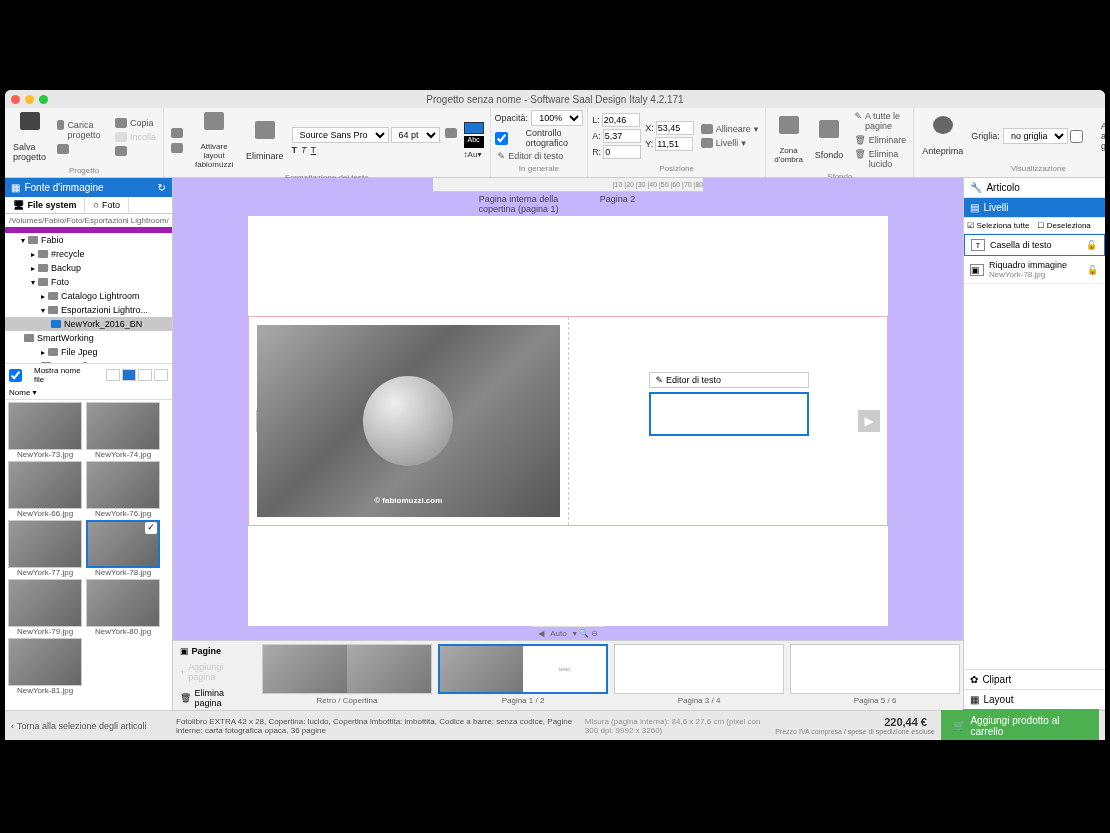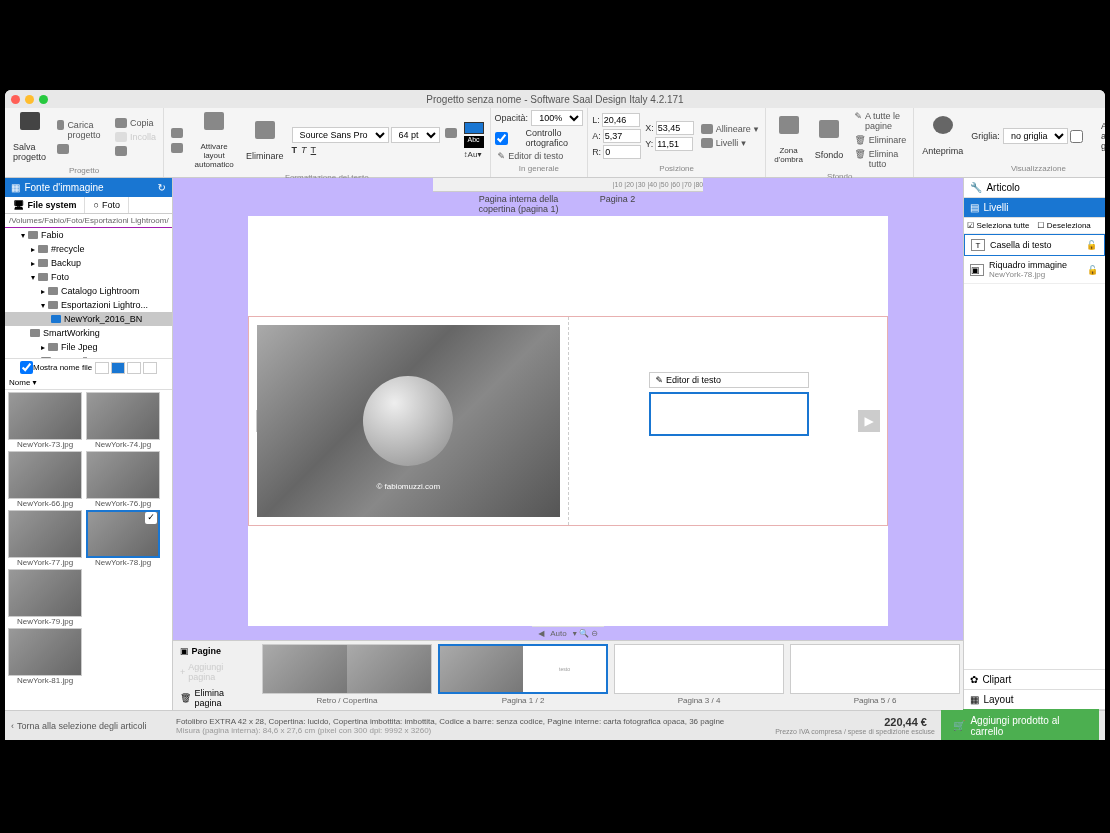--- a/index.html
+++ b/index.html
@@ -20,27 +20,27 @@
 .tbtn-sm .ico-sm { width: 12px; height: 10px; background: #888; border-radius: 2px; }
 .sel { font-size: 9px; padding: 1px 3px; border: 1px solid #ccc; background: #fff; }
 .inp { font-size: 9px; width: 38px; padding: 1px; border: 1px solid #ccc; }
 .chk { font-size: 9px; display: flex; align-items: center; gap: 18px; }
 .main { flex: 1; display: flex; overflow: hidden; }
 .left { width: 168px; background: #fff; border-right: 1px solid #ccc; display: flex; flex-direction: column; }
 .panel-hdr { background: #1976d2; color: #fff; font-size: 10px; padding: 4px 6px; display: flex; align-items: center; justify-content: space-between; }
 .tabs { display: flex; font-size: 9px; border-bottom: 1px solid #ccc; }
 .tab { padding: 3px 8px; cursor: pointer; border-right: 1px solid #ddd; display: flex; align-items: center; gap: 3px; }
 .tab.active { background: #fff; font-weight: bold; }
-.path { font-size: 8px; color: #666; padding: 2px 4px; border-bottom: 1px solid #a21caf; overflow: hidden; white-space: nowrap; }
+.path { font-size: 8px; color: #666; padding: 2px 4px; border-bottom: 6px solid #a21caf; overflow: hidden; white-space: nowrap; }
 .tree { font-size: 9px; overflow-y: auto; flex: 0 0 auto; max-height: 130px; }
 .tree-item { padding: 2px 4px; display: flex; align-items: center; gap: 3px; cursor: pointer; }
 .tree-item.sel-item { background: #c8c8c8; }
 .caret { font-size: 8px; }
 .fico { width: 10px; height: 8px; background: #888; border-radius: 1px; }
-.show-name { font-size: 8px; padding: 2px 15px; display: flex; align-items: center; gap: 0; border-top: 1px solid #ddd; }
+.show-name { font-size: 8px; padding: 2px 4px; display: flex; align-items: center; gap: 12px; border-top: 1px solid #ddd; }
 .view-btns { display: flex; gap: 2px; }
 .vbtn { width: 14px; height: 12px; border: 1px solid #ccc; cursor: pointer; }
 .vbtn.active { background: #1976d2; }
 .sort { font-size: 8px; padding: 2px 4px; border-bottom: 1px solid #ddd; }
 .thumbs { flex: 1; overflow-y: auto; padding: 2px; }
 .thumb-row { display: flex; gap: 2px; }
 .thumb { width: 76px; display: flex; flex-direction: column; align-items: center; margin-bottom: 2px; position: relative; }
 .thumb-img { width: 74px; height: 48px; background: linear-gradient(135deg,#999,#666); border: 1px solid #ccc; }
 .thumb.used .thumb-img { border: 2px solid #1976d2; }
 .thumb.used::after { content: "✓"; position: absolute; top: 2px; right: 4px; background: #fff; width: 12px; height: 12px; font-size: 9px; text-align: center; border-radius: 2px; }
@@ -52,21 +52,21 @@
 .pl-right { flex: 1; text-align: center; }
 .canvas-body { flex: 1; display: flex; align-items: center; justify-content: center; position: relative; background: #fff; }
 .nav-arrow { position: absolute; width: 22px; height: 22px; background: #ccc; display: flex; align-items: center; justify-content: center; cursor: pointer; color: #fff; font-size: 12px; }
 .nav-left { left: 8px; top: 50%; transform: translateY(-50%); }
 .nav-right { right: 8px; top: 50%; transform: translateY(-50%); }
 .spread { width: 640px; height: 210px; border: 1px solid #e8b0b0; display: flex; }
 .page { flex: 1; position: relative; }
 .page:first-child { border-right: 1px dashed #ccc; }
 .photo { position: absolute; top: 8px; left: 8px; right: 8px; bottom: 8px; background: linear-gradient(135deg,#aaa 0%,#666 40%,#888 60%,#555 100%); display: flex; align-items: center; justify-content: center; }
 .sphere { width: 90px; height: 90px; border-radius: 50%; background: radial-gradient(circle at 35% 30%, #eee, #888); }
-.watermark { position: absolute; bottom: 26px; left: 50%; transform: translateX(-50%); color: #fff; font-size: 8px; }
+.watermark { position: absolute; bottom: 12px; left: 50%; transform: translateX(-50%); color: #fff; font-size: 8px; font-weight: bold; }
 .textbox-wrap { position: absolute; top: 55px; left: 80px; }
 .editor-btn { background: #fff; border: 1px solid #ccc; font-size: 9px; padding: 2px 6px; margin-bottom: 4px; display: flex; align-items: center; gap: 3px; cursor: pointer; }
 .textbox { width: 160px; height: 44px; border: 2px solid #1976d2; background: #fff; }
 .zoom-bar { height: 14px; font-size: 8px; color: #666; display: flex; justify-content: flex-end; align-items: center; gap: 6px; padding: 0 6px; border-top: 1px solid #ddd; }
 .pages-strip { height: 70px; background: #f0f0f0; border-top: 1px solid #ccc; display: flex; padding: 3px; gap: 6px; }
 .pages-side { width: 80px; font-size: 9px; display: flex; flex-direction: column; gap: 2px; }
 .ps-btn { padding: 2px 4px; cursor: pointer; display: flex; align-items: center; gap: 3px; }
 .page-thumb { display: flex; flex-direction: column; align-items: center; cursor: pointer; }
 .pt-img { width: 170px; height: 50px; background: #fff; border: 1px solid #ccc; display: flex; }
 .pt-img.active { border: 2px solid #1976d2; }
@@ -79,21 +79,21 @@
 .sel-btns { display: flex; font-size: 8px; padding: 3px; gap: 8px; border-bottom: 1px solid #eee; }
 .layer { padding: 4px 6px; font-size: 9px; border-bottom: 1px solid #eee; display: flex; align-items: center; gap: 5px; cursor: pointer; }
 .layer.active { border: 1px solid #1976d2; }
 .layer-ico { width: 14px; height: 12px; border: 1px solid #888; }
 .lock { margin-left: auto; font-size: 9px; color: #888; }
 .layer-sub { font-size: 8px; color: #888; }
 .r-flex { flex: 1; }
 .r-bot { border-top: 1px solid #ddd; }
 .footer { background: #e8e8e8; border-top: 1px solid #ccc; display: flex; align-items: center; padding: 2px 6px; font-size: 9px; color: #555; height: 30px; }
 .back-btn { display: flex; align-items: center; gap: 3px; cursor: pointer; width: 165px; }
-.prod-info { flex: 1; display: flex; flex-direction: column; font-size: 8px; }
+.prod-info { flex: 1; display: flex; flex-direction: row; font-size: 8px; }
 .price { font-size: 11px; font-weight: bold; color: #333; margin-right: 8px; }
 .price-sub { font-size: 7px; color: #888; text-align: right; }
 .cart-btn { background: #4caf50; color: #fff; padding: 6px 12px; font-size: 10px; cursor: pointer; display: flex; align-items: center; gap: 5px; width: 158px; justify-content: center; }
 </style>
 </head>
 <body>
 
 <div class="app">
   <div class="titlebar">
     <div class="traffic">
@@ -141,21 +141,21 @@
         <div style="display:flex;flex-direction:column;gap:3px">
           <div class="tbtn-sm">
               <div class="ico-sm"></div>
             </div>
           <div class="tbtn-sm">
               <div class="ico-sm"></div>
             </div>
         </div>
         <div class="tbtn">
             <div class="ico"></div>
-            <span style="font-size:8px;text-align:center;width:40px">Attivare layout automatico</span>
+            <span style="font-size:8px;text-align:center;width:40px">Attivare layout fabiomuzzi</span>
           </div>
         <div class="tbtn">
             <div class="ico"></div>
             <span>Eliminare</span>
           </div>
         <div style="display:flex;flex-direction:column;gap:2px">
           <div style="display:flex;gap:2px">
             <select class="sel"><option>Source Sans Pro</option></select>
             <select class="sel"><option>64 pt</option></select>
             <div class="tbtn-sm">
@@ -249,21 +249,21 @@
           <div class="tbtn-sm">
               <span>✎</span>
               <span>A tutte le pagine</span>
             </div>
           <div class="tbtn-sm">
               <span>🗑</span>
               <span>Eliminare</span>
             </div>
           <div class="tbtn-sm">
               <span>🗑</span>
-              <span>Elimina tutto</span>
+              <span>Elimina lucido</span>
             </div>
         </div>
       </div>
       <div class="tg-label">Sfondo</div>
     </div>
     <div class="tg">
       <div class="tg-row">
         <div class="tbtn">
             <div class="ico" style="background:#666;border-radius:50%"></div>
             <span>Anteprima</span>
@@ -332,21 +332,21 @@
           </div>
         <div class="tree-item" style="padding-left:36px">
             <span class="caret">▾</span>
             <div class="fico"></div>
             <span>Esportazioni Lightro...</span>
           </div>
         <div class="tree-item sel-item" style="padding-left:46px">
             <div class="fico" style="background:#1976d2"></div>
             <span>NewYork_2016_BN</span>
           </div>
-        <div class="tree-item" style="padding-left:25px">
+        <div class="tree-item" style="padding-left:19px">
             <div class="fico"></div>
             <span>SmartWorking</span>
           </div>
         <div class="tree-item" style="padding-left:36px">
             <span class="caret">▸</span>
             <div class="fico"></div>
             <span>File Jpeg</span>
           </div>
         <div class="tree-item" style="padding-left:36px">
             <div class="fico"></div>
@@ -394,20 +394,24 @@
           <div class="thumb used">
               <div class="thumb-img"></div>
               <div class="thumb-name">NewYork-78.jpg</div>
             </div>
         </div>
         <div class="thumb-row">
           <div class="thumb">
               <div class="thumb-img"></div>
               <div class="thumb-name">NewYork-79.jpg</div>
             </div>
+          <div class="thumb">
+              <div class="thumb-img"></div>
+              <div class="thumb-name">NewYork-80.jpg</div>
+            </div>
         </div>
         <div class="thumb-row">
           <div class="thumb">
               <div class="thumb-img"></div>
               <div class="thumb-name">NewYork-81.jpg</div>
             </div>
         </div>
       </div>
     </div>
 

